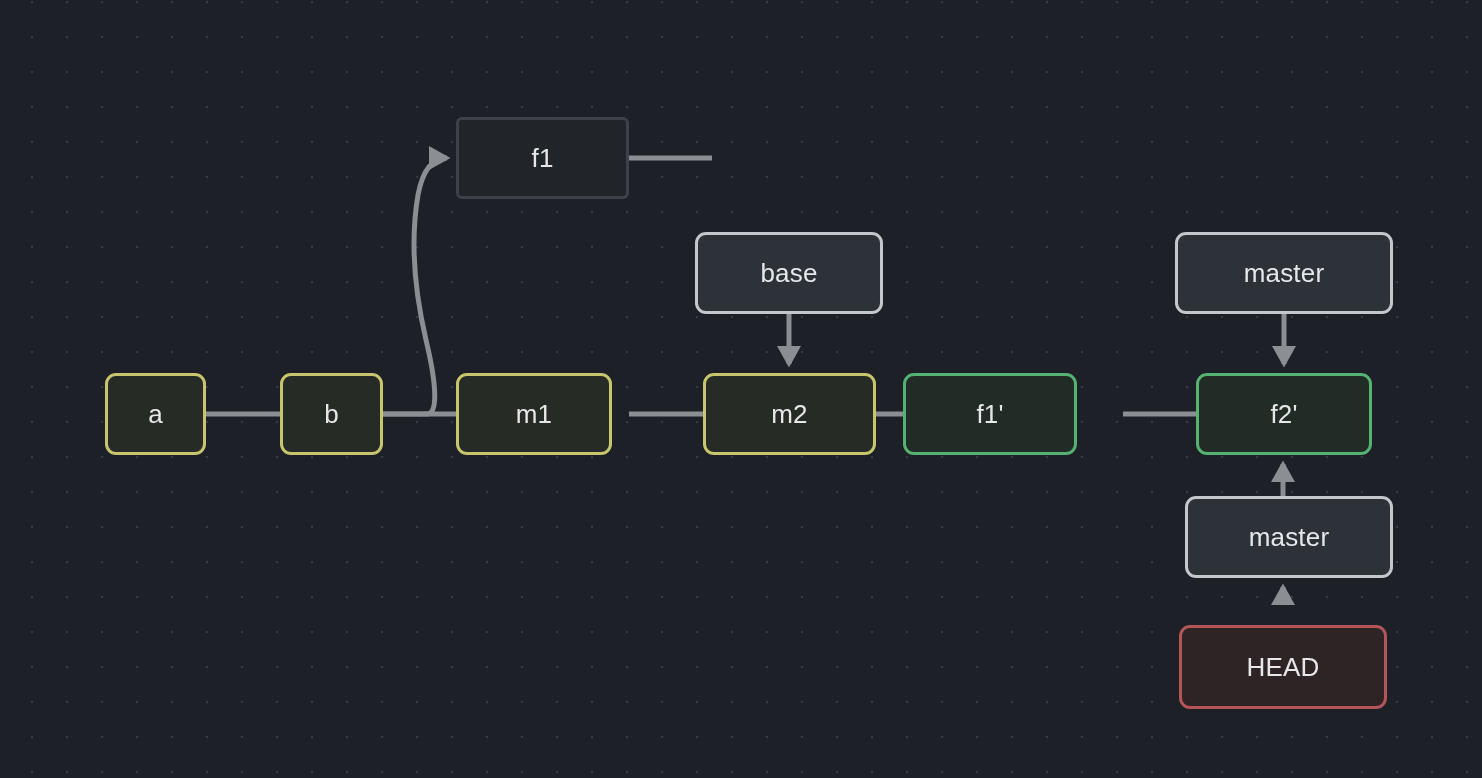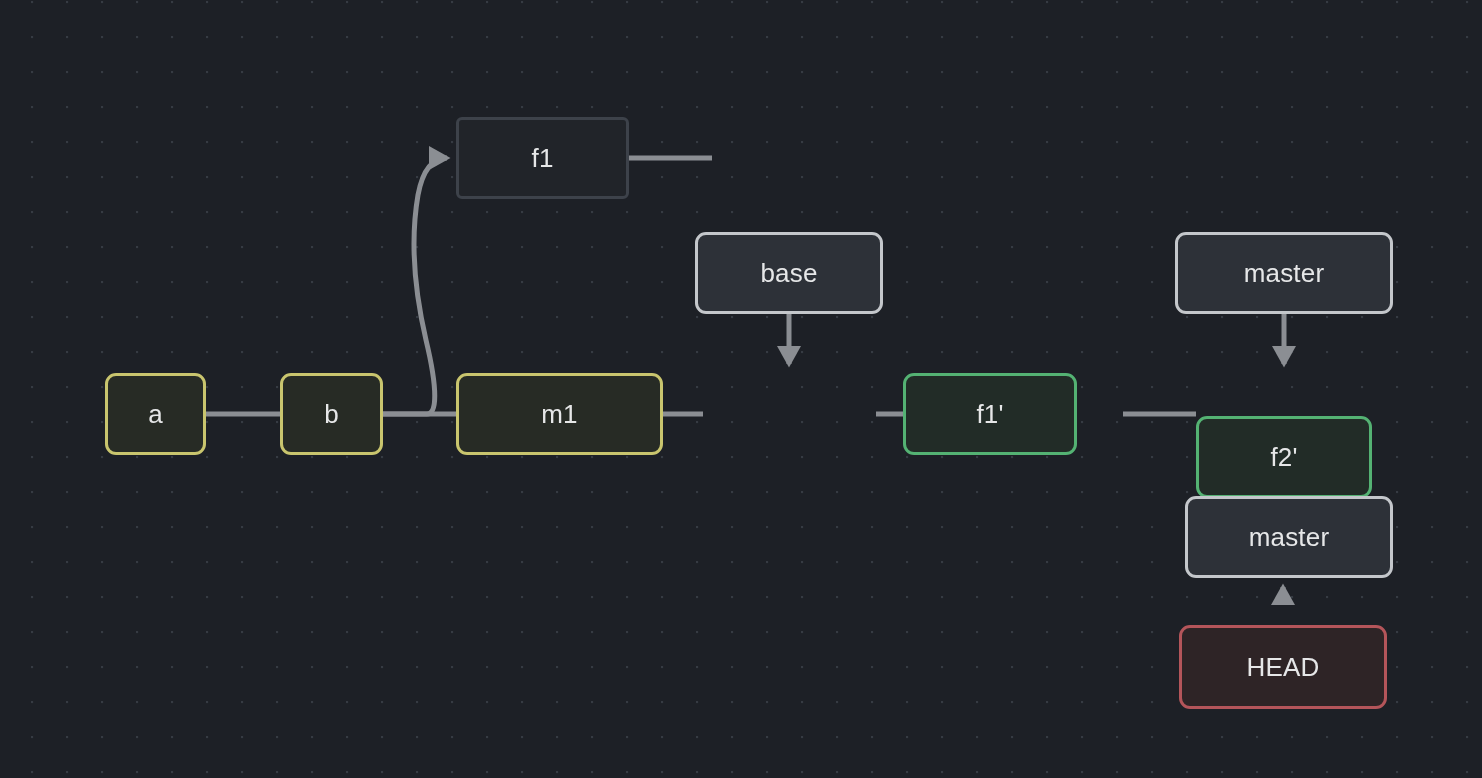--- a/index.html
+++ b/index.html
@@ -107,26 +107,27 @@
       <line x1="1283" y1="496" x2="1283" y2="464" marker-end="url(#arrowhead)"></line>
 
       <line x1="1283" y1="601" x2="1283" y2="587" marker-end="url(#arrowhead)"></line>
     </g>
   </svg>
 
   <div class="node n-olive" style="left:105px; top:373px; width:101px; height:82px;">a</div>
 
   <div class="node n-olive" style="left:280px; top:373px; width:103px; height:82px;">b</div>
 
-  <div class="node n-olive" style="left:456px; top:373px; width:207px; height:82px;">m1</div>
+  <div class="node n-olive" style="left:456px; top:373px; width:156px; height:82px;">m1</div>
 
+  <div class="node n-olive" style="left:703px; top:373px; width:173px; height:82px;">m2</div>
 
   <div class="node n-green" style="left:903px; top:373px; width:174px; height:82px;">f1'</div>
 
-  <div class="node n-green" style="left:1196px; top:373px; width:176px; height:82px;margin-top:43px;">f2'</div>
+  <div class="node n-green" style="left:1196px; top:373px; width:176px; height:82px;">f2'</div>
 
   <div class="node n-dim" style="left:456px; top:117px; width:173px; height:82px;border-radius:6px;">f1</div>
 
 
   <div class="node n-ref" style="left:695px; top:232px; width:188px; height:82px;">base</div>
 
   <div class="node n-ref" style="left:1175px; top:232px; width:218px; height:82px;">master</div>
 
   <div class="node n-ref" style="left:1179px; top:496px; width:208px; height:82px;margin-left:6px;">master</div>
 

